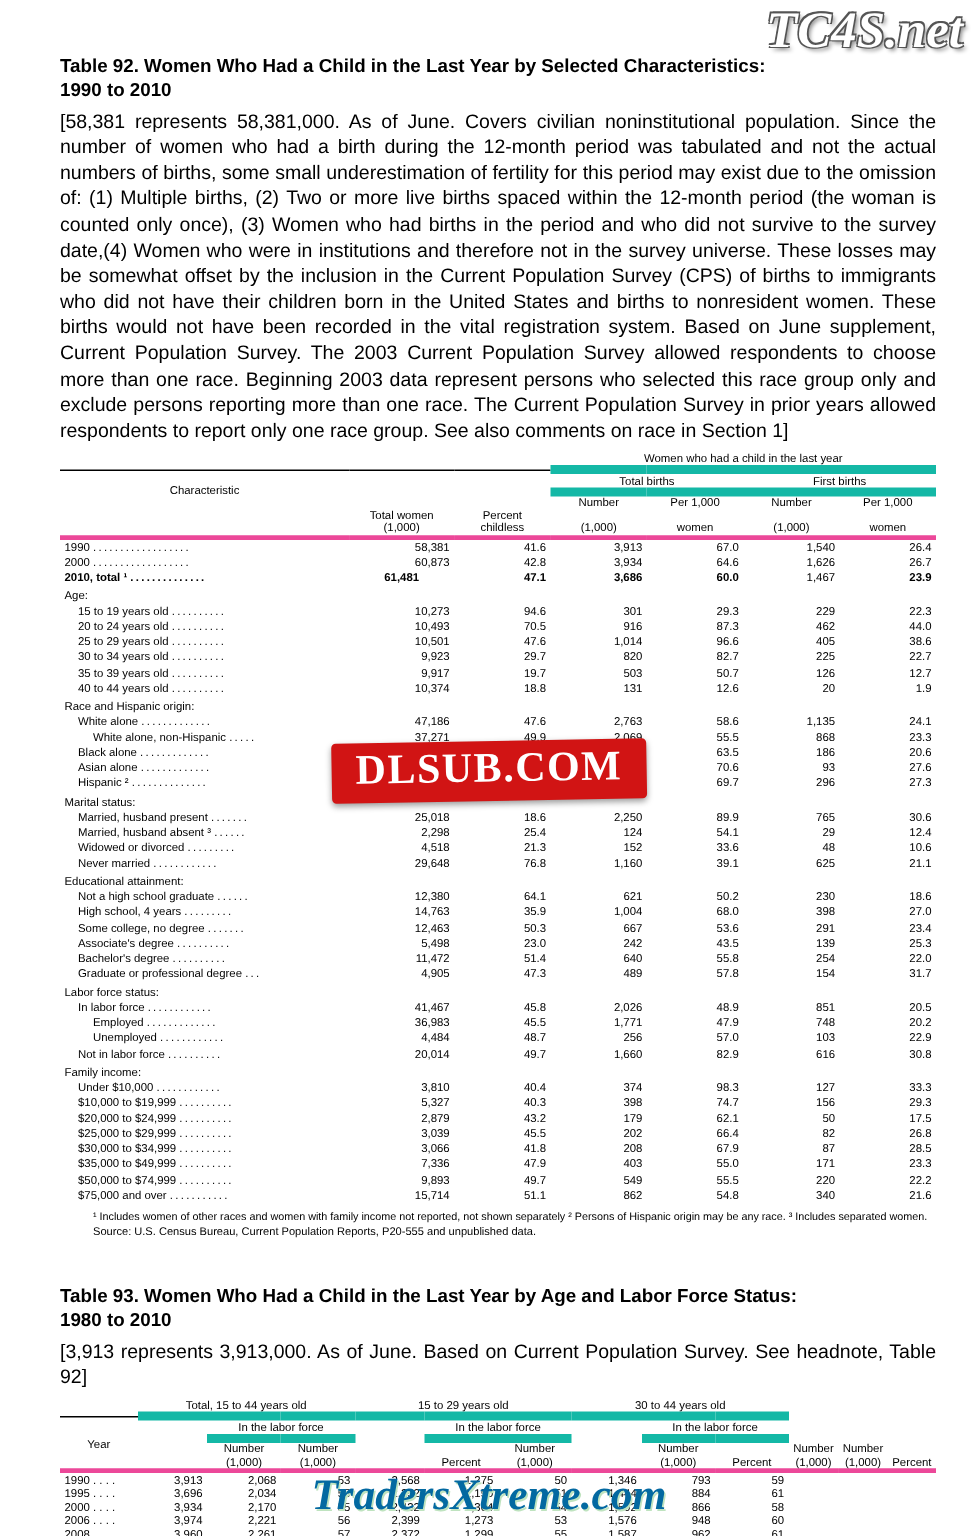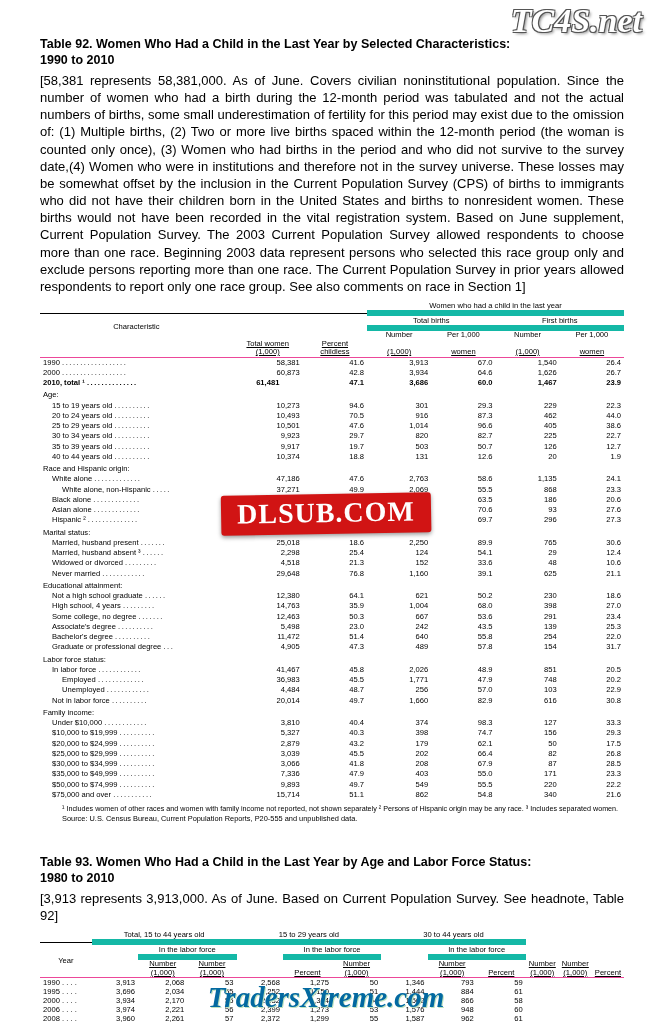--- a/index.html
+++ b/index.html
@@ -71,21 +71,21 @@
   table.stat td, table.stat th{
     padding:0 3px;
     vertical-align:bottom;
     font-weight:normal;
   }
   .hdr-top td{
     text-align:center;
     font-size:7.6px;
     padding-bottom:1px;
   }
-  .rule{border-bottom:1px solid #ec4899;text-decoration:underline;}
+  .rule{border-bottom:3px solid #ec4899;}
   .num{text-align:right;white-space:nowrap;}
   .ctr{text-align:center;}
   .lbl{text-align:left;white-space:nowrap;}
   .indent1{padding-left:12px !important;}
   .indent2{padding-left:22px !important;}
   .colhead{
     font-size:7.6px;
     line-height:1.12;
     text-align:center;
     vertical-align:bottom;
@@ -217,21 +217,21 @@
             <td class="num">64.6</td>
             <td class="num">1,626</td>
             <td class="num">26.7</td>
           </tr>
           <tr class="row">
             <td class="lbl" style="font-weight: bold;">2010, total ¹ . . . . . . . . . . . . . . </td>
             <td class="num" style="font-weight: bold; text-align: center;">61,481</td>
             <td class="num" style="font-weight: bold;">47.1</td>
             <td class="num" style="font-weight: bold;">3,686</td>
             <td class="num" style="font-weight: bold;">60.0</td>
-            <td class="num" style="font-weight: bold;">1,467</td>
+            <td class="num" style="font-weight: normal;">1,467</td>
             <td class="num" style="font-weight: bold;">23.9</td>
           </tr>
           <tr class="row">
             <td class="lbl" style="padding-top: 2px;">Age:</td>
             <td></td>
             <td></td>
             <td></td>
             <td></td>
             <td></td>
             <td></td>

